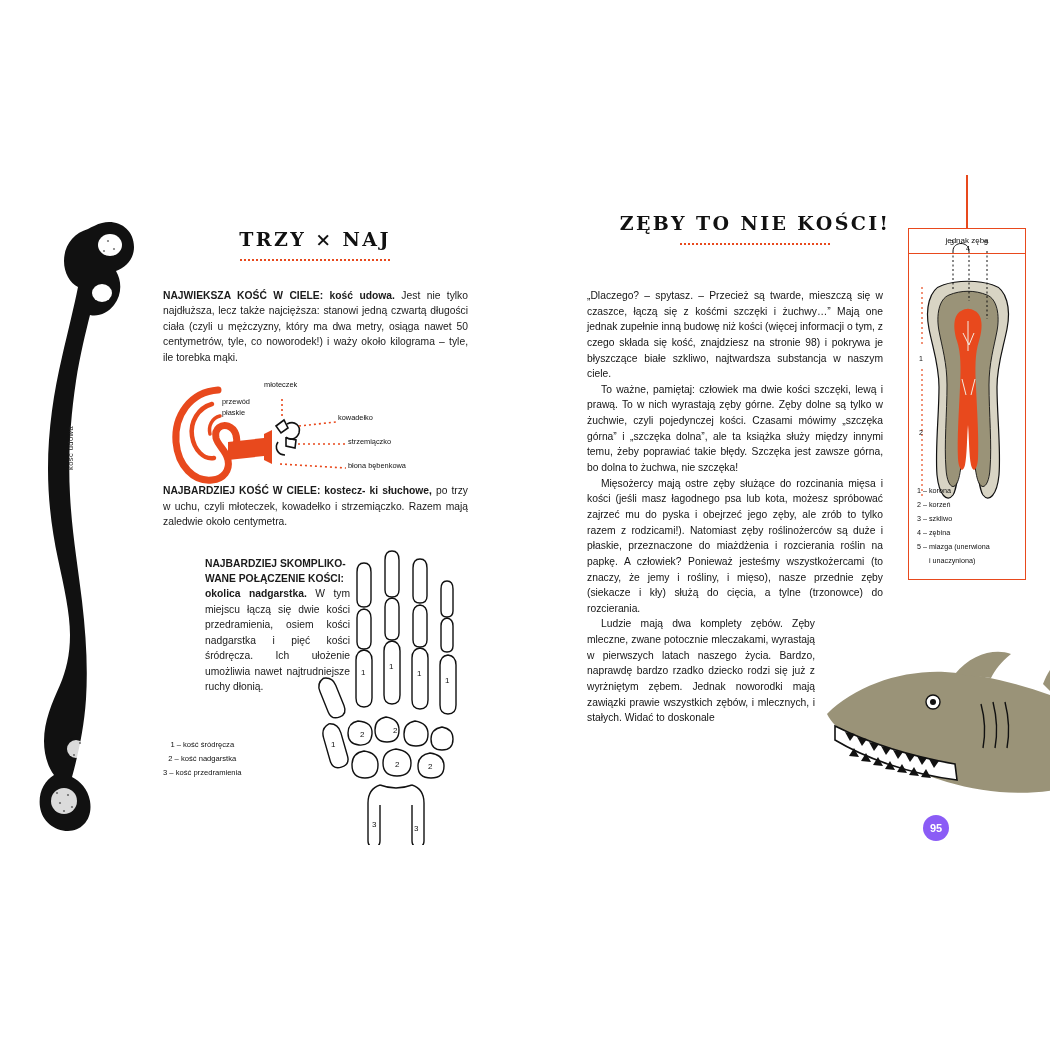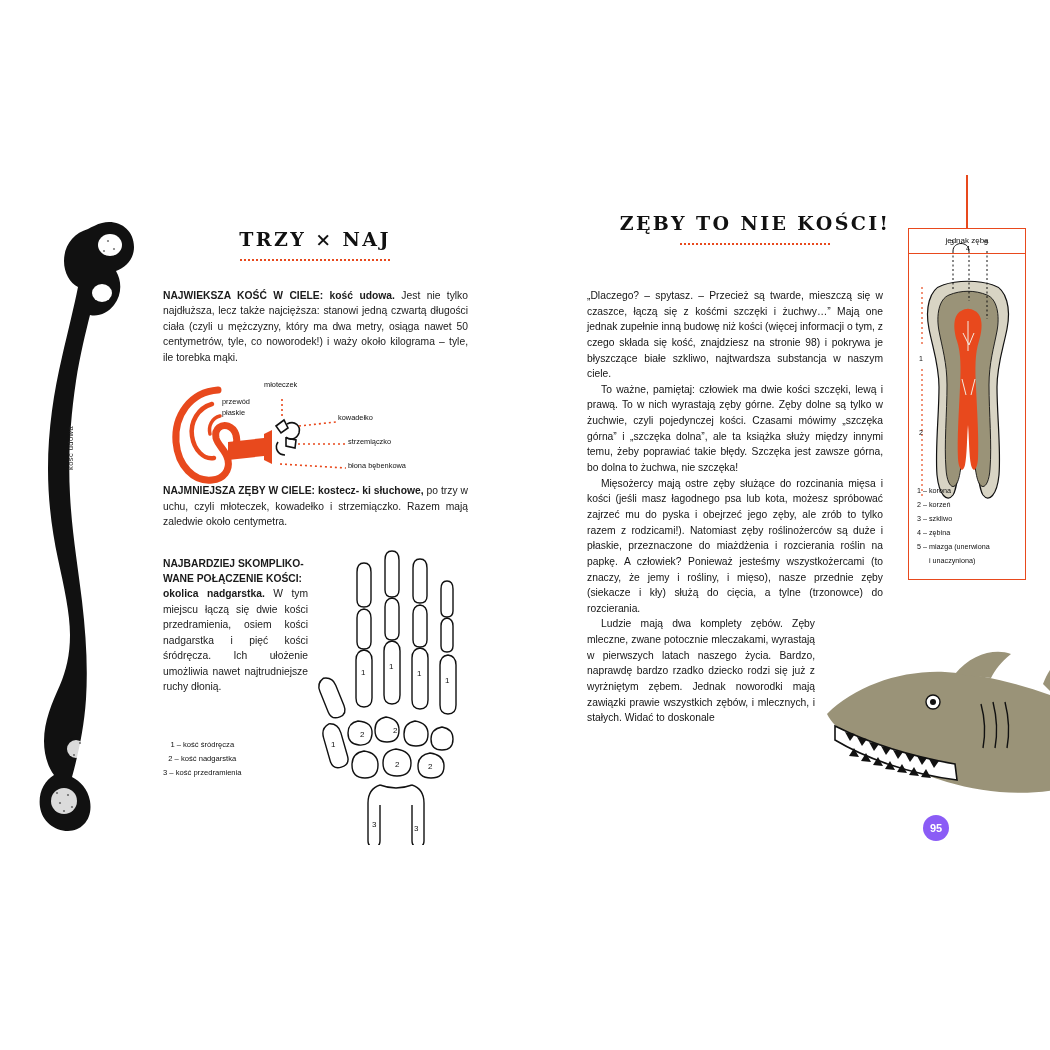--- a/index.html
+++ b/index.html
@@ -195,25 +195,25 @@
     </div>
 
     <div id="left-col">
 
       <div class="blk" style="margin-bottom:70px;">
         <span class="lead">NAJWIEKSZA KOŚĆ W CIELE:</span>
         <span class="lead">kość udowa.</span><span> Jest nie tylko najdłuższa, lecz także najcięższa: stanowi jedną czwartą długości ciała (czyli u mężczyzny, który ma dwa metry, osiąga nawet 50 centymetrów, tyle, co noworodek!) i waży około kilograma – tyle, ile torebka mąki.</span>
       </div>
 
       <div class="blk" style="margin-top:118px;">
-        <span class="lead">NAJMNIEJSZA ZĘBY W CIELE: kostecz-</span>
+        <span class="lead">NAJBARDZIEJ KOŚĆ W CIELE: kostecz-</span>
         <span class="lead">ki słuchowe,</span><span> po trzy w uchu, czyli młoteczek, kowadełko i strzemiączko. Razem mają zaledwie około centymetra.</span>
       </div>
 
-      <div class="blk" style="margin-top:26px; width:145px;">
+      <div class="blk" style="margin-top:26px; width:145px;margin-left:42px;">
         <span class="lead">NAJBARDZIEJ SKOMPLIKO-</span><br>
         <span class="lead">WANE POŁĄCZENIE KOŚCI:</span><br>
         <span class="lead">okolica nadgarstka.</span><span> W tym miejscu łączą się dwie kości przedramienia, osiem kości nadgarstka i pięć kości śródręcza. Ich ułożenie umożliwia nawet najtrudniejsze ruchy dłonią.</span>
       </div>
     </div>
 
     <div id="ear-figure">
       <svg viewBox="0 0 320 110" width="320" height="110">
 
         <path d="M58,10 C30,12 14,36 16,62 C18,86 34,102 52,100 C64,99 70,90 68,80

